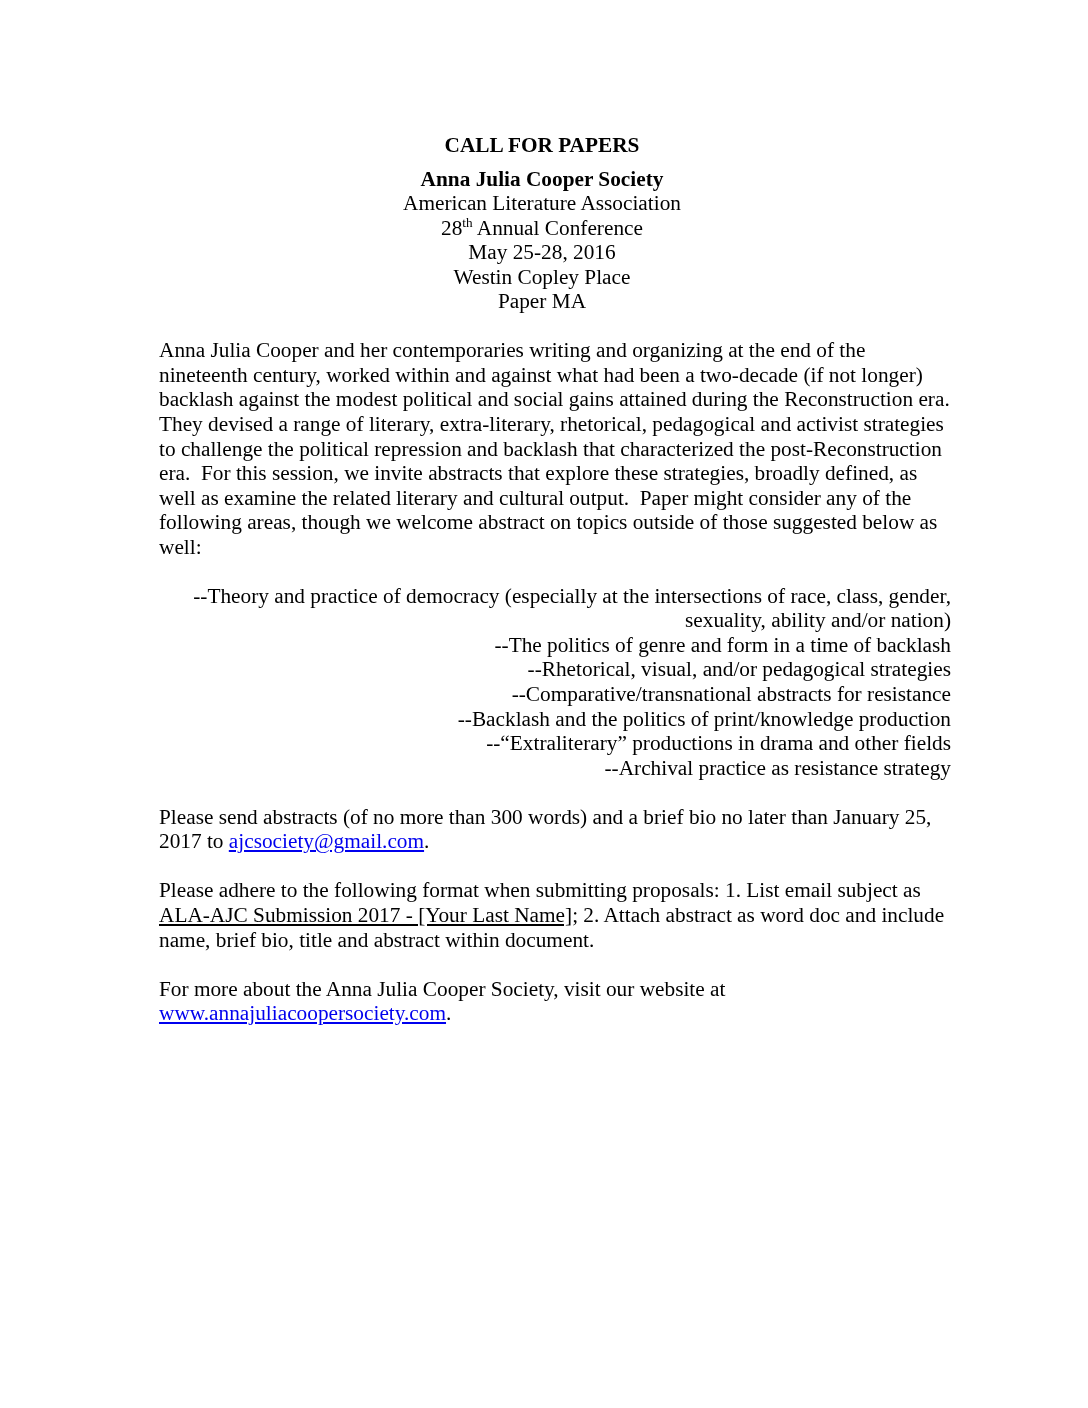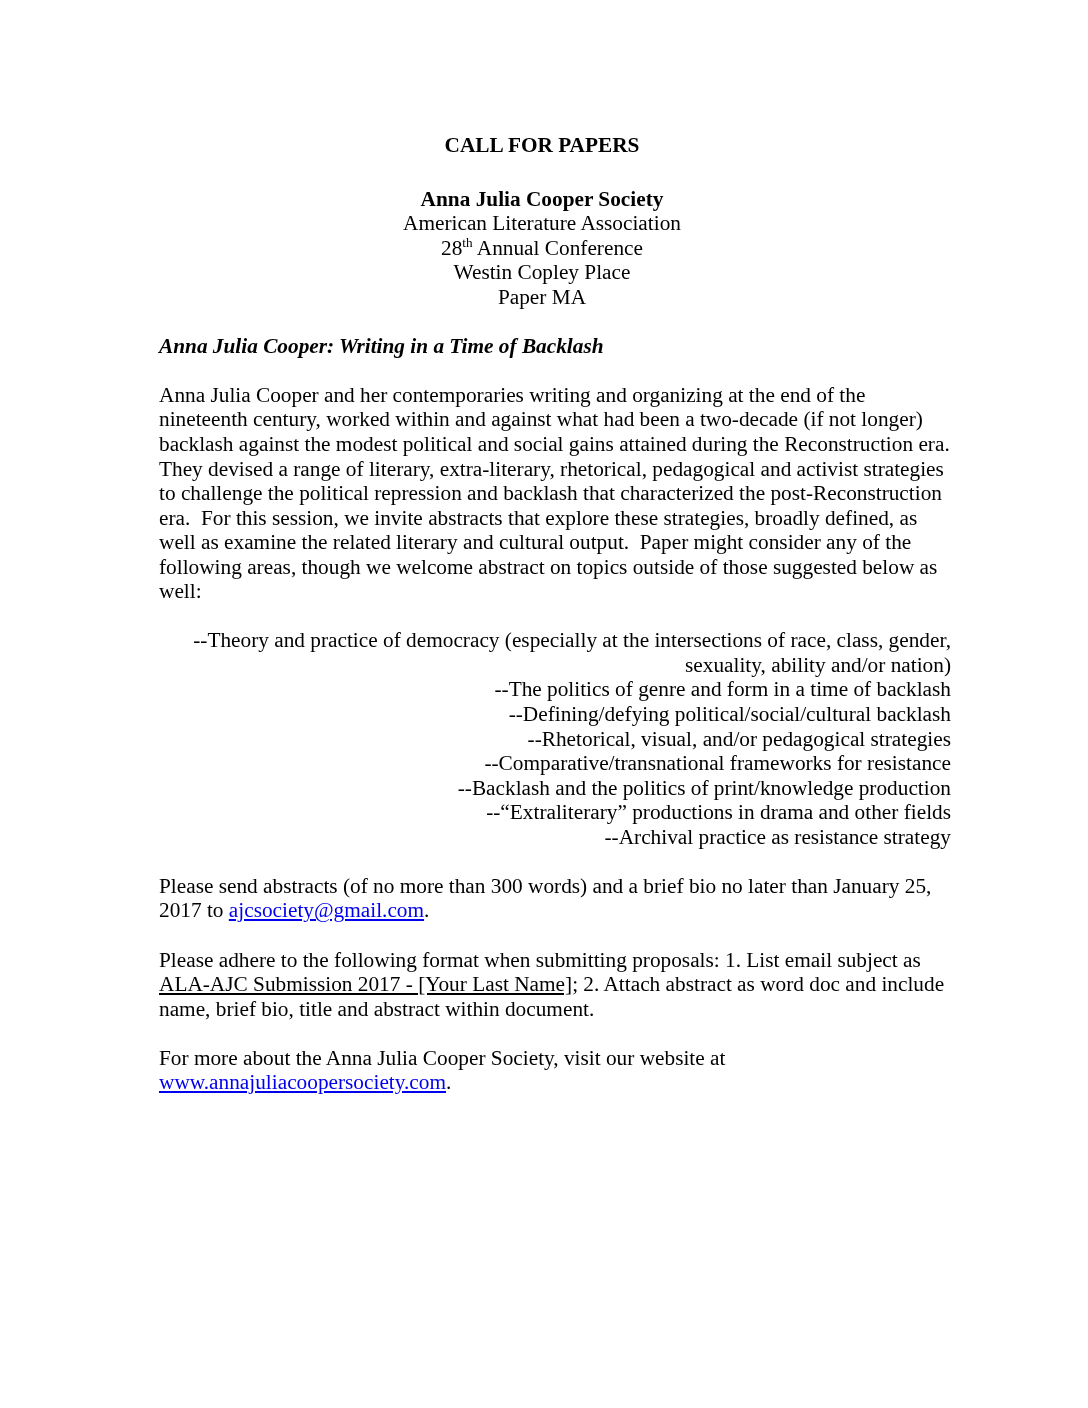--- a/index.html
+++ b/index.html
@@ -22,21 +22,21 @@
   }
   .header {
     text-align: center;
     margin-left: -26px; 
   }
   .doc-title {
     font-weight: bold;
   }
   .society {
     font-weight: bold;
-    margin-top: 29px;
+    margin-top: 9px;
   }
   sup.ord {
     font-size: 0.62em;
     vertical-align: super;
     line-height: 0;
   }
   .session-title {
     font-weight: bold;
     font-style: italic;
     margin-top: 24.55px;
@@ -65,34 +65,33 @@
 </head>
 <body>
 
 <div class="page">
 
   <div class="header">
     <div class="doc-title">CALL FOR PAPERS</div>
     <div class="society">Anna Julia Cooper Society</div>
     <div>American Literature Association</div>
     <div><span>28</span><sup class="ord">th</sup><span> Annual Conference</span></div>
+    <div>May 25-28, 2016</div>
     <div>Westin Copley Place</div>
     <div>Paper MA</div>
   </div>
 
-  <div class="session-title">Anna Julia Cooper: Writing in a Time of Backlash</div>
 
   <p class="block">Anna Julia Cooper and her contemporaries writing and organizing at the end of the nineteenth century, worked within and against what had been a two-decade (if not longer) backlash against the modest political and social gains attained during the Reconstruction era. They devised a range of literary, extra-literary, rhetorical, pedagogical and activist strategies to challenge the political repression and backlash that characterized the post-Reconstruction era.  For this session, we invite abstracts that explore these strategies, broadly defined, as well as examine the related literary and cultural output.  Paper might consider any of the following areas, though we welcome abstract on topics outside of those suggested below as well:</p>
 
   <div class="topics">
     <div class="topic">--Theory and practice of democracy (especially at the intersections of race, class, gender, sexuality, ability and/or nation)</div>
     <div class="topic">--The politics of genre and form in a time of backlash</div>
-    <div class="topic">--Defining/defying political/social/cultural backlash</div>
     <div class="topic">--Rhetorical, visual, and/or pedagogical strategies</div>
-    <div class="topic">--Comparative/transnational frameworks for resistance</div>
+    <div class="topic">--Comparative/transnational abstracts for resistance</div>
     <div class="topic">--Backlash and the politics of print/knowledge production</div>
     <div class="topic">--“Extraliterary” productions in drama and other fields</div>
     <div class="topic">--Archival practice as resistance strategy</div>
   </div>
 
 
   <p class="block"><span>Please send abstracts (of no more than 300 words) and a brief bio no later than January 25, 2017 to </span><a class="link">ajcsociety@gmail.com</a><span>.</span></p>
 
   <p class="block"><span>Please adhere to the following format when submitting proposals: 1. List email subject as </span><span class="underlined">ALA-AJC Submission 2017 - [Your Last Name]</span><span>; 2. Attach abstract as word doc and include name, brief bio, title and abstract within document.</span></p>
 

